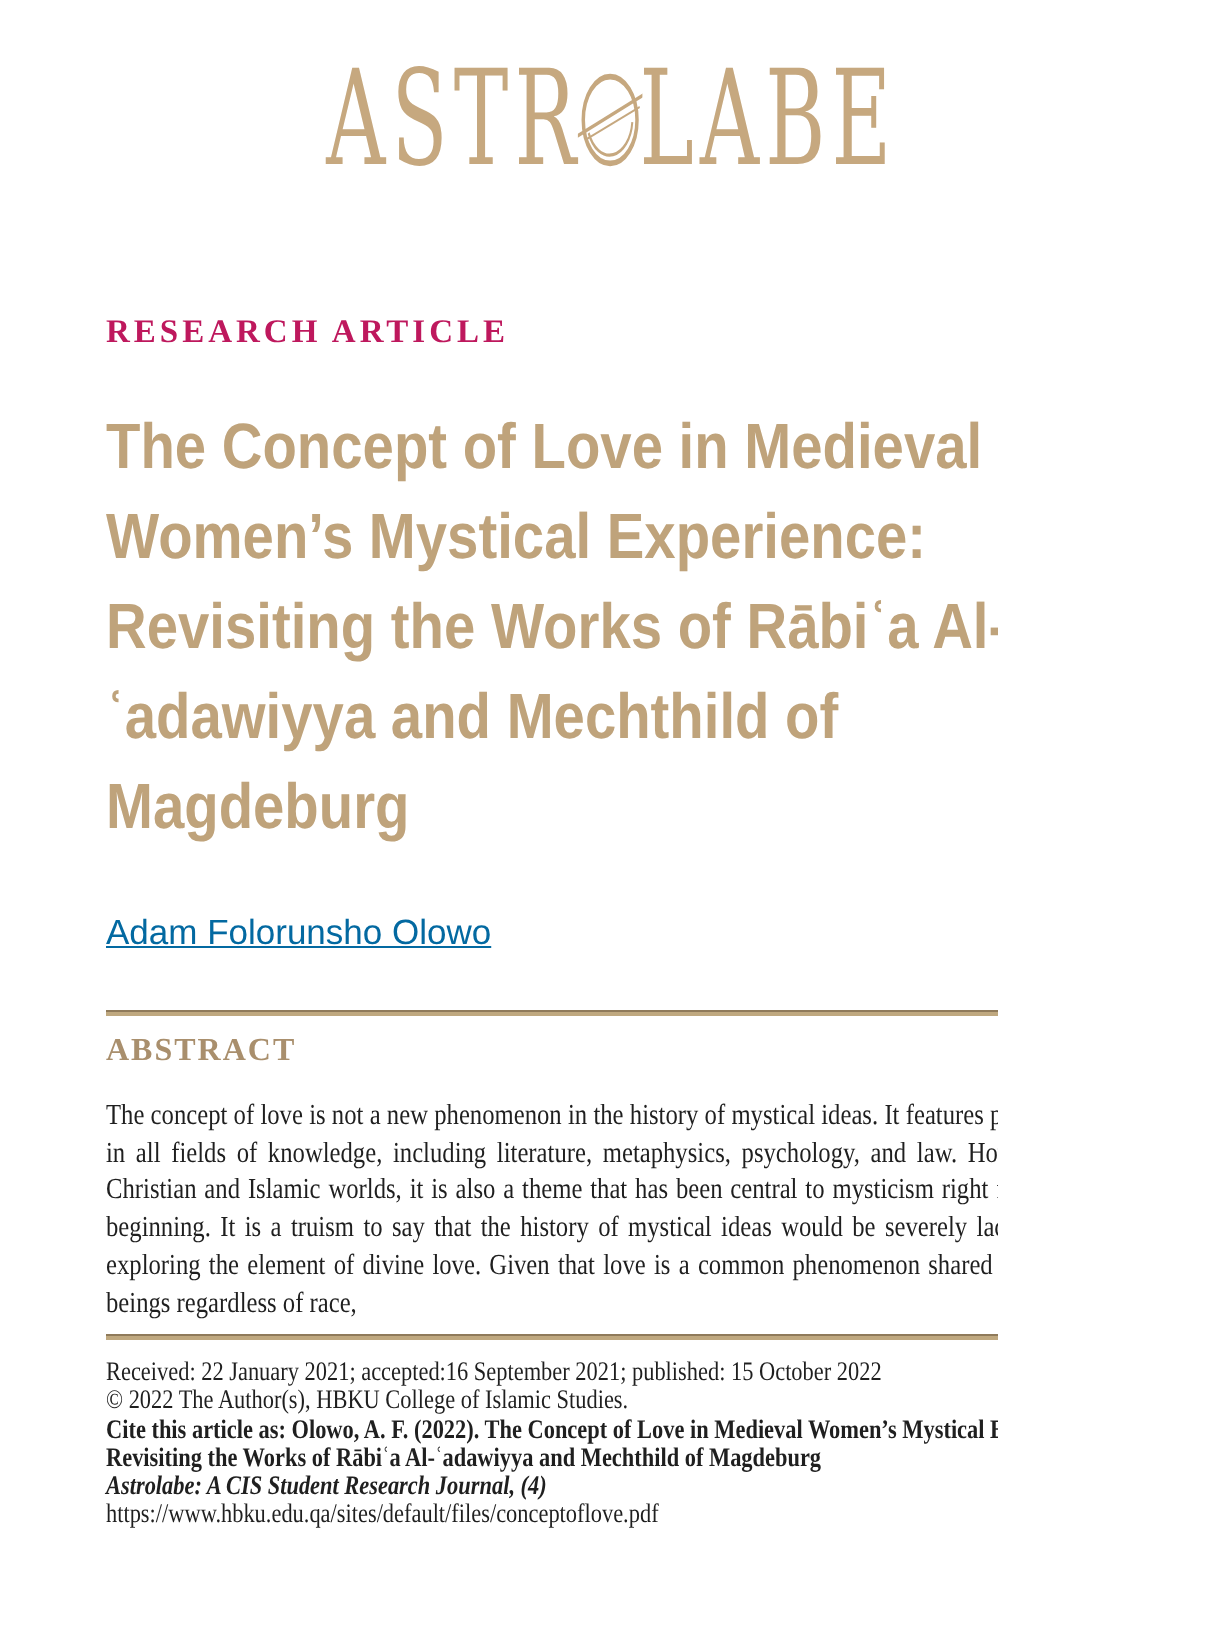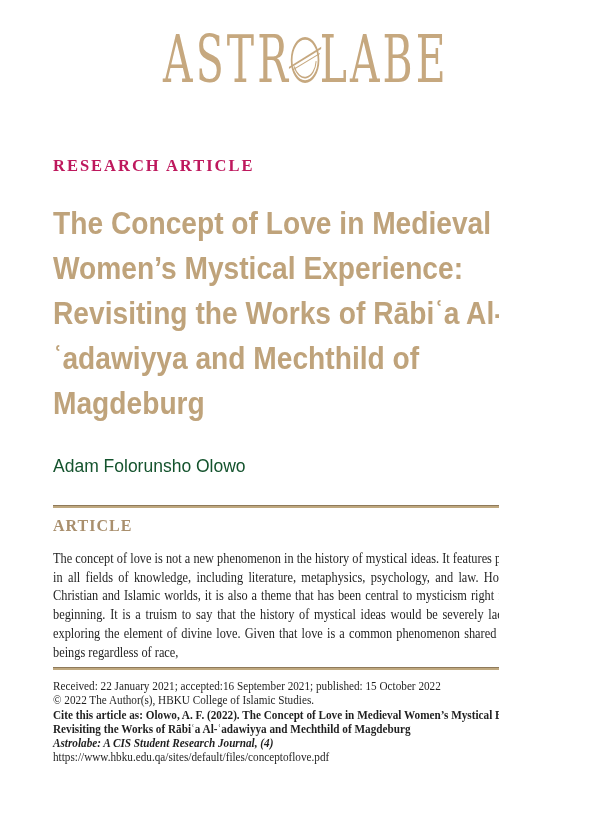--- a/index.html
+++ b/index.html
@@ -63,21 +63,22 @@
   }
 
   
   .author {
     position: absolute;
     left: 53px;
     top: 456px;
     font-family: "Liberation Sans", "DejaVu Sans", sans-serif;
     font-weight: 400;
     font-size: 17.5px;
-    color: #14532d;
+    color: #0369a1;
+    text-decoration: underline;
   }
 
   
   .rule {
     position: absolute;
     left: 53px;
     width: 513px;
     height: 3px;
     background: linear-gradient(to bottom, #8f7a5a 0 1px, #bfa87f 1px 100%);
   }
@@ -157,21 +158,21 @@
   </div>
 
   <div class="kicker">RESEARCH ARTICLE</div>
 
   <h1 class="title">The Concept of Love in Medieval Women’s Mystical Experience: Revisiting the Works of Rābiʿa Al-ʿadawiyya and Mechthild of Magdeburg</h1>
 
   <div class="author">Adam Folorunsho Olowo</div>
 
   <div class="rule rule-1"></div>
 
-  <div class="abstract-heading">ARTICLE</div>
+  <div class="abstract-heading">ABSTRACT</div>
 
   <p class="abstract-text">The concept of love is not a new phenomenon in the history of mystical ideas. It features predominantly in all fields of knowledge, including literature, metaphysics, psychology, and law. However, in the Christian and Islamic worlds, it is also a theme that has been central to mysticism right from the very beginning. It is a truism to say that the history of mystical ideas would be severely lacking without exploring the element of divine love. Given that love is a common phenomenon shared by all human beings regardless of race,</p>
 
   <div class="rule rule-2"></div>
 
   <div class="footer">
     <div class="meta-line">Received: 22 January 2021; accepted:16 September 2021; published: 15 October 2022</div>
     <div class="meta-line">© 2022 The Author(s), HBKU College of Islamic Studies.</div>
     <div class="meta-line bold">Cite this article as: Olowo, A. F. (2022). The Concept of Love in Medieval Women’s Mystical Experience: Revisiting the Works of Rābiʿa Al-ʿadawiyya and Mechthild of Magdeburg</div>
     <div class="meta-line bold italic">Astrolabe: A CIS Student Research Journal, (4)</div>

